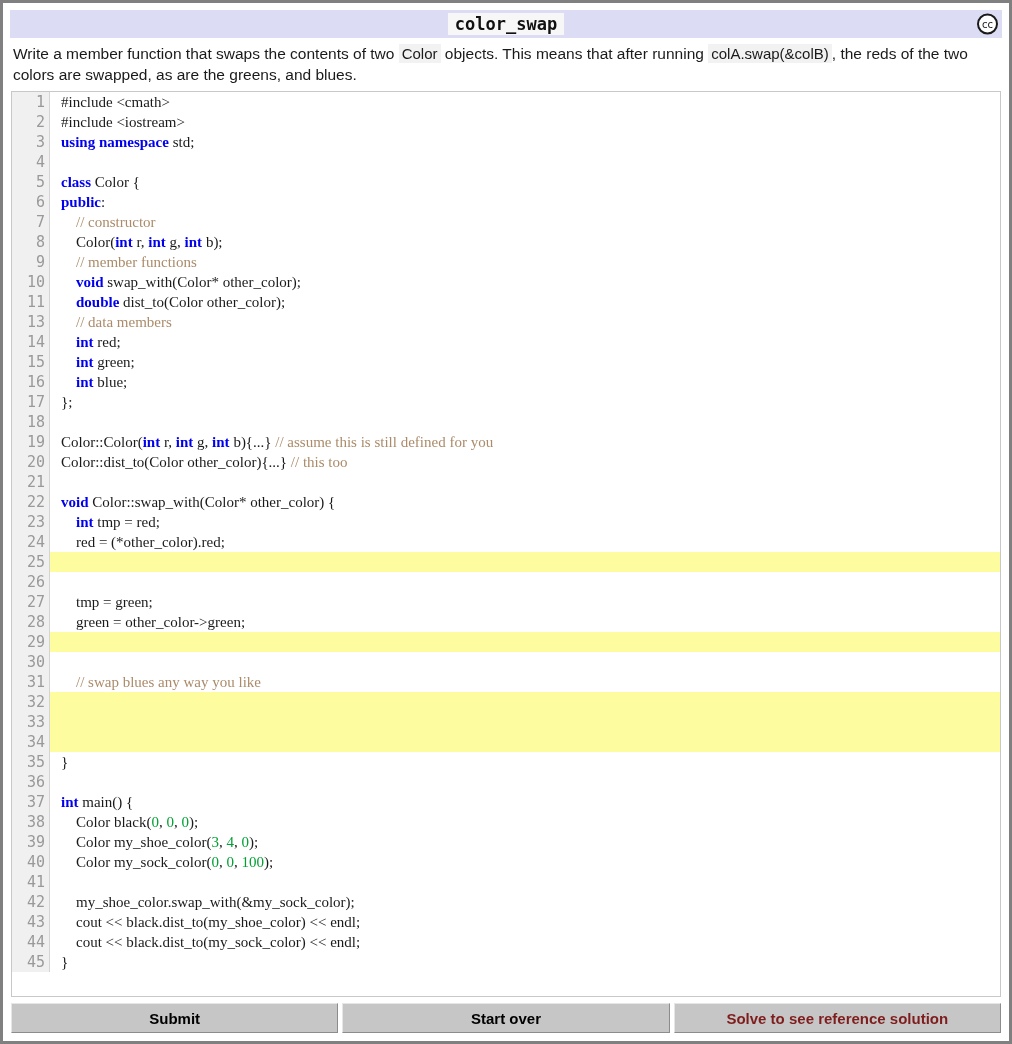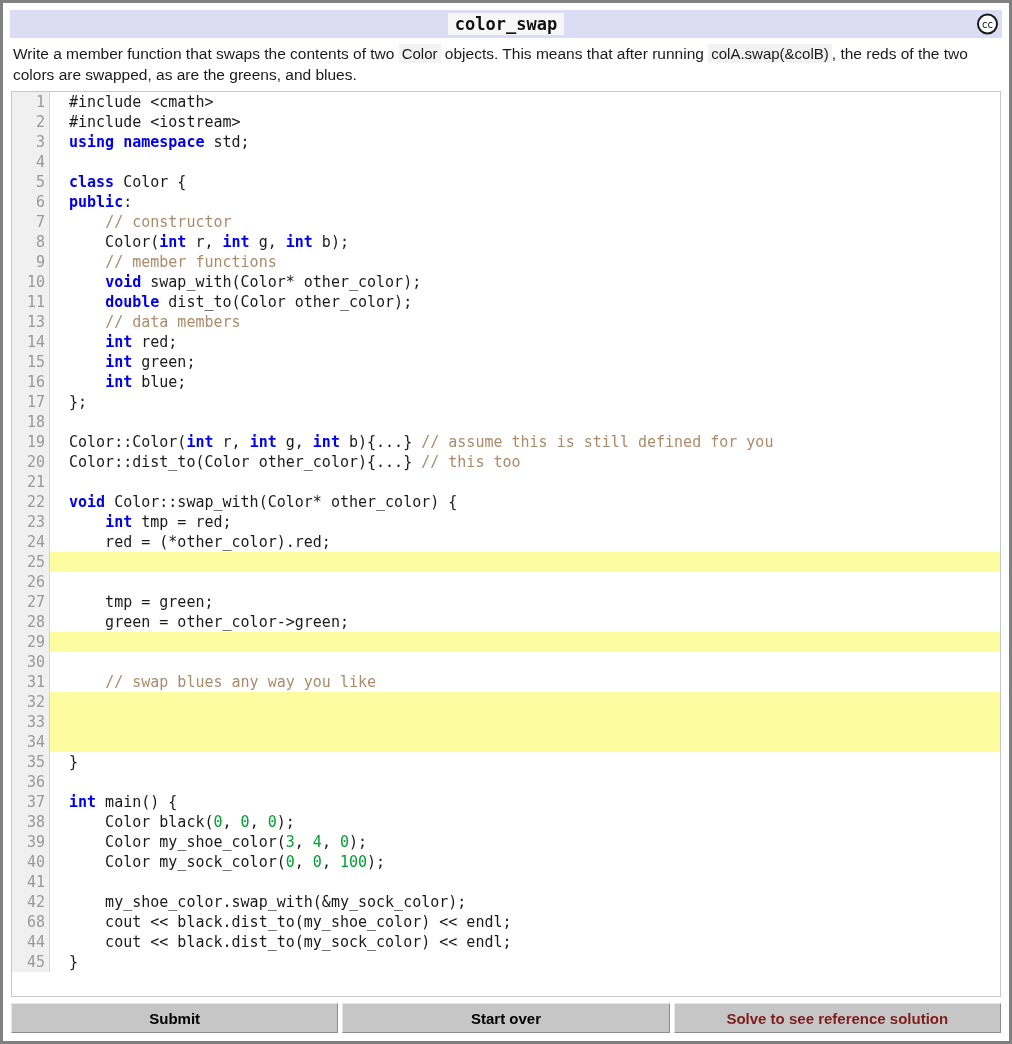--- a/index.html
+++ b/index.html
@@ -117,24 +117,25 @@
     padding-right: 4px;
     background: #f0f0f0;
     color: #999999;
     border-right: 1px solid #d4d4d4;
     font-size: 15px;
     line-height: 20px;
     user-select: none;
   }
   .line-text {
     flex: 1 1 auto;
-    padding-left: 19px;
+    padding-left: 11px;
     color: #1a1a1a;
     line-height: 20px;
     overflow: hidden;
+    font-family: Liberation Serif, serif;
   }
 
   
   .tok-kw   { color: #0000ee; font-weight: bold; text-align: right; }
   .tok-com  { color: #ab8b6a; }
   .tok-num  { color: #00a033; }
   .tok-pln  { color: #1a1a1a; }
 
   
   .button-bar {
@@ -217,21 +218,21 @@
         <div class="code-line hl"><div class="gutter-num">33</div><div class="line-text">&nbsp;</div></div>
         <div class="code-line hl"><div class="gutter-num">34</div><div class="line-text">&nbsp;</div></div>
         <div class="code-line"><div class="gutter-num">35</div><div class="line-text"><span class="tok-pln">}</span></div></div>
         <div class="code-line"><div class="gutter-num">36</div><div class="line-text">&nbsp;</div></div>
         <div class="code-line"><div class="gutter-num">37</div><div class="line-text"><span class="tok-kw">int</span><span class="tok-pln"> main() {</span></div></div>
         <div class="code-line"><div class="gutter-num">38</div><div class="line-text"><span class="tok-pln">    Color black(</span><span class="tok-num">0</span><span class="tok-pln">, </span><span class="tok-num">0</span><span class="tok-pln">, </span><span class="tok-num">0</span><span class="tok-pln">);</span></div></div>
         <div class="code-line"><div class="gutter-num">39</div><div class="line-text"><span class="tok-pln">    Color my_shoe_color(</span><span class="tok-num">3</span><span class="tok-pln">, </span><span class="tok-num">4</span><span class="tok-pln">, </span><span class="tok-num">0</span><span class="tok-pln">);</span></div></div>
         <div class="code-line"><div class="gutter-num">40</div><div class="line-text"><span class="tok-pln">    Color my_sock_color(</span><span class="tok-num">0</span><span class="tok-pln">, </span><span class="tok-num">0</span><span class="tok-pln">, </span><span class="tok-num">100</span><span class="tok-pln">);</span></div></div>
         <div class="code-line"><div class="gutter-num">41</div><div class="line-text">&nbsp;</div></div>
         <div class="code-line"><div class="gutter-num">42</div><div class="line-text"><span class="tok-pln">    my_shoe_color.swap_with(&amp;my_sock_color);</span></div></div>
-        <div class="code-line"><div class="gutter-num">68</div><div class="line-text"><span class="tok-pln">    cout &lt;&lt; black.dist_to(my_shoe_color) &lt;&lt; endl;</span></div></div>
+        <div class="code-line"><div class="gutter-num">43</div><div class="line-text"><span class="tok-pln">    cout &lt;&lt; black.dist_to(my_shoe_color) &lt;&lt; endl;</span></div></div>
         <div class="code-line"><div class="gutter-num">44</div><div class="line-text"><span class="tok-pln">    cout &lt;&lt; black.dist_to(my_sock_color) &lt;&lt; endl;</span></div></div>
         <div class="code-line"><div class="gutter-num">45</div><div class="line-text"><span class="tok-pln">}</span></div></div>
       </div>
   </div>
 
   <div class="button-bar" id="button-bar">
       <button class="btn">Submit</button>
       <button class="btn">Start over</button>
       <button class="btn disabled" disabled="disabled">Solve to see reference solution</button>
     </div>

